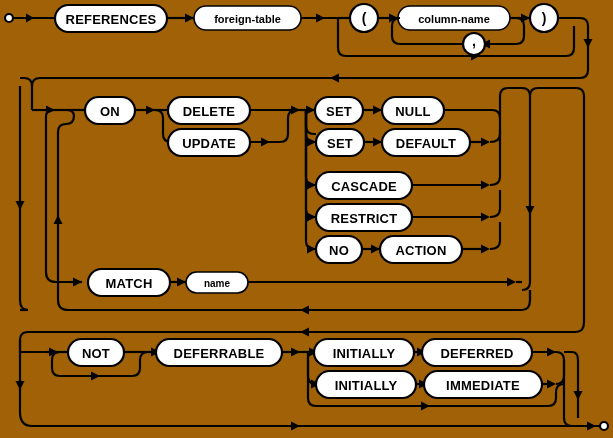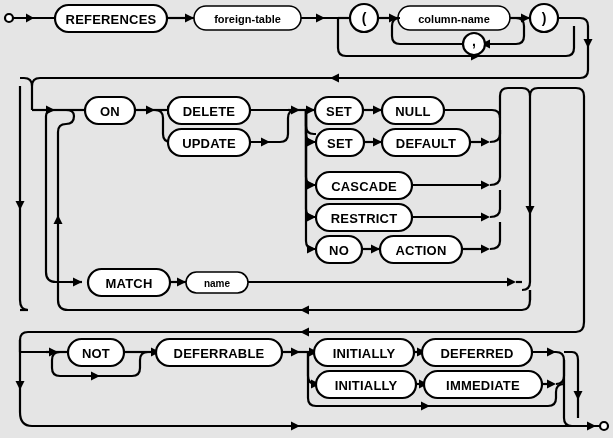--- a/index.html
+++ b/index.html
@@ -1,19 +1,19 @@
 <!DOCTYPE html>
 <html><head>
 <meta charset="utf-8">
 <style>
   html,body{margin:0;padding:0;background:#ffffff;}
   #diagram-root{
     position:relative;
     width:613px;height:438px;
-    background:#e5e5e5;
+    background:#a16207;
     font-family:"Liberation Sans", sans-serif;
     overflow:hidden;
   }
   svg#rr{display:block;width:613px;height:438px;}
   .rail{fill:none;stroke:#000000;stroke-width:2.2;stroke-linecap:butt;stroke-linejoin:round;}
   .arrow{fill:#000000;stroke:none;}
   .term-box{fill:#ffffff;stroke:#000000;stroke-width:2.2;}
   .nonterm-box{fill:#ffffff;stroke:#000000;stroke-width:1.6;}
   .kw-label{
     font-family:"Liberation Sans", sans-serif;

